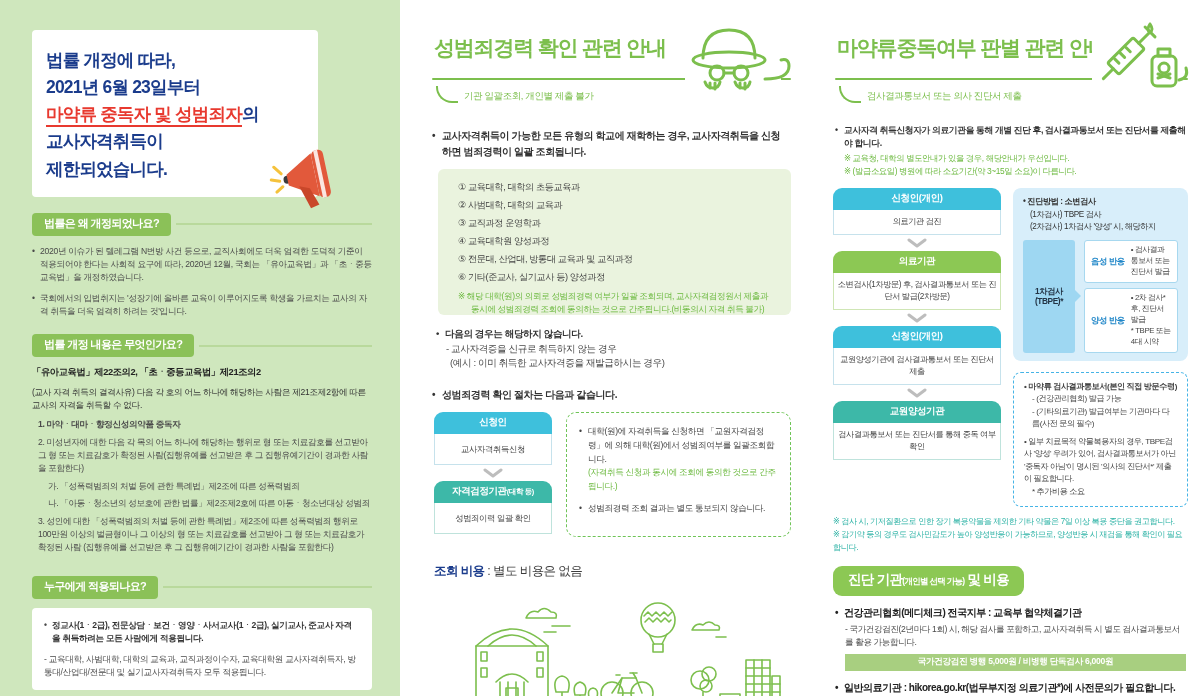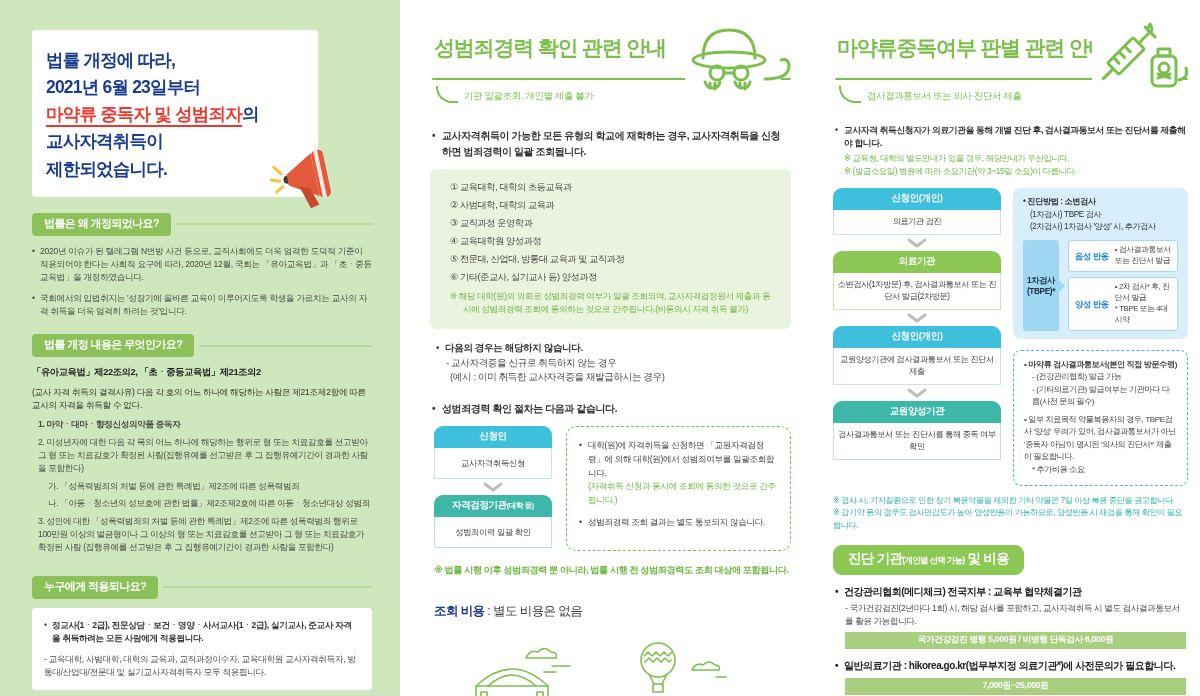--- a/index.html
+++ b/index.html
@@ -32,21 +32,21 @@
   .hd-ico{position:absolute;top:0;}
   .hd-sub{position:absolute;left:6px;top:64px;display:flex;align-items:flex-end;}
   .bracket{width:20px;height:15px;border-left:2px solid #7cbf4d;border-bottom:2px solid #7cbf4d;
            border-bottom-left-radius:16px;margin-right:6px;}
   .sub-txt{font-size:9.5px;color:#7cbf4d;letter-spacing:-0.4px;padding-bottom:0px;}
   
   .panel-mid{left:400px;width:405px;background:#fff;padding:22px 14px 0 30px;}
   .mb-intro{font-size:10px;font-weight:bold;color:#333;line-height:1.55;letter-spacing:-0.4px;
             position:relative;padding-left:10px;margin:14px 4px 10px 2px;}
   .mb-intro::before{content:"•";position:absolute;left:0;top:0;}
-  .green-box{background:#eaf3de;border-radius:6px;padding:10px 18px 14px 20px;margin-left:0;}
+  .green-box{background:#eaf3de;border-radius:6px;padding:10px 18px 0 20px;margin-left:8px;}
   .school{font-size:9.2px;color:#444;line-height:1.95;letter-spacing:-0.4px;}
   .school-note{font-size:8.6px;color:#6cb93f;line-height:1.5;margin-top:3px;padding-left:13px;text-indent:-13px;letter-spacing:-0.4px;}
   .exc{margin:12px 0 0 6px;font-size:9.6px;letter-spacing:-0.4px;line-height:1.5;}
   .exc-t{font-weight:bold;color:#333;position:relative;padding-left:9px;}
   .exc-t::before{content:"•";position:absolute;left:0;}
   .exc-s{margin-left:10px;color:#4a4a4a;}
   .exc-e{margin-left:14px;color:#4a4a4a;}
   .flow-wrap{display:flex;gap:14px;margin:10px 0 0 4px;}
   .flow-col{width:118px;flex:none;}
   .fbox .fhead{background:#3ec0dc;color:#fff;font-weight:bold;font-size:9.5px;text-align:center;
@@ -76,21 +76,21 @@
   .rb-note{font-size:8.4px;color:#6cb93f;line-height:1.55;margin-left:11px;letter-spacing:-0.4px;}
   .rflow-wrap{display:flex;gap:12px;margin-top:10px;}
   .rflow-col{width:168px;flex:none;}
   .rflow-col .fbody{font-size:8.2px;padding:6px 3px;}
   .rcol{flex:1;}
   .blue-box{background:#d8eefa;border-radius:8px;padding:8px 10px;font-size:8.2px;color:#333;
             line-height:1.5;letter-spacing:-0.4px;}
   .bb-t{font-weight:bold;}
   .bb-l{margin-left:7px;}
   .mini-flow{display:flex;gap:9px;margin-top:7px;align-items:stretch;}
-  .ftest{position:relative;background:#9ed7f2;border-radius:3px;width:36px;flex:none;display:flex;
+  .ftest{position:relative;background:#9ed7f2;border-radius:3px;width:52px;flex:none;display:flex;
          flex-direction:column;justify-content:center;align-items:center;font-weight:bold;color:#234;
          font-size:8.3px;line-height:1.3;letter-spacing:-0.4px;}
   .ftest::after{content:"";position:absolute;right:-6px;top:50%;margin-top:-6px;
                 border-left:6px solid #9ed7f2;border-top:6px solid transparent;border-bottom:6px solid transparent;}
   .results{flex:1;display:flex;flex-direction:column;gap:5px;}
   .rrow{background:#fff;border:1px solid #a7d8ef;border-radius:3px;display:flex;align-items:center;
         gap:6px;padding:4px 6px;}
   .rlabel{color:#1f86c8;font-weight:bold;font-size:8.4px;white-space:nowrap;flex:none;}
   .rdesc{font-size:7.8px;color:#444;line-height:1.4;letter-spacing:-0.4px;}
   .dash-blue{margin-top:11px;border:1.6px dashed #45b4e6;border-radius:8px;padding:8px 10px;
@@ -228,21 +228,20 @@
       </div>
       <div class="dash-green">
         <div class="d-b">
           <span>대학(원)에 자격취득을 신청하면 「교원자격검정령」에 의해 대학(원)에서 성범죄여부를 일괄조회합니다.</span><br>
           <span class="grn">(자격취득 신청과 동시에 조회에 동의한 것으로 간주됩니다.)</span>
         </div>
         <div class="d-b">성범죄경력 조회 결과는 별도 통보되지 않습니다.</div>
       </div>
     </div>
 
-    <div class="law-note">※ 법률 시행 이후 성범죄경력 뿐 아니라, 법률 시행 전 성범죄경력도 조회 대상에 포함됩니다.</div>
 
     <div class="cost">
       <span class="cl">조회 비용</span>
       <span>: 별도 비용은 없음</span>
     </div>
 
     <svg class="city" width="352" height="128" viewBox="0 0 352 128">
       <g fill="none" stroke="#7cbf4d" stroke-width="1.6" stroke-linecap="round" stroke-linejoin="round">
         <line x1="2" y1="116" x2="350" y2="116"></line>
 
@@ -369,21 +368,21 @@
         <div class="fbox teal">
           <div class="fhead">교원양성기관</div>
           <div class="fbody">검사결과통보서 또는 진단서를 통해 중독 여부 확인</div>
         </div>
       </div>
 
       <div class="rcol">
         <div class="blue-box">
           <div class="bb-t">• 진단방법 : 소변검사</div>
           <div class="bb-l">(1차검사) TBPE 검사</div>
-          <div class="bb-l">(2차검사) 1차검사 '양성' 시, 추가검사</div>
+          <div class="bb-l">(2차검사) 1차검사 '양성' 시, 해당하지</div>
           <div class="mini-flow">
             <div class="ftest">
               <span>1차검사</span>
               <span>(TBPE)*</span>
             </div>
             <div class="results">
               <div class="rrow">
                 <span class="rlabel">음성 반응</span>
                 <span class="rdesc">• 검사결과통보서 또는 진단서 발급</span>
               </div>

